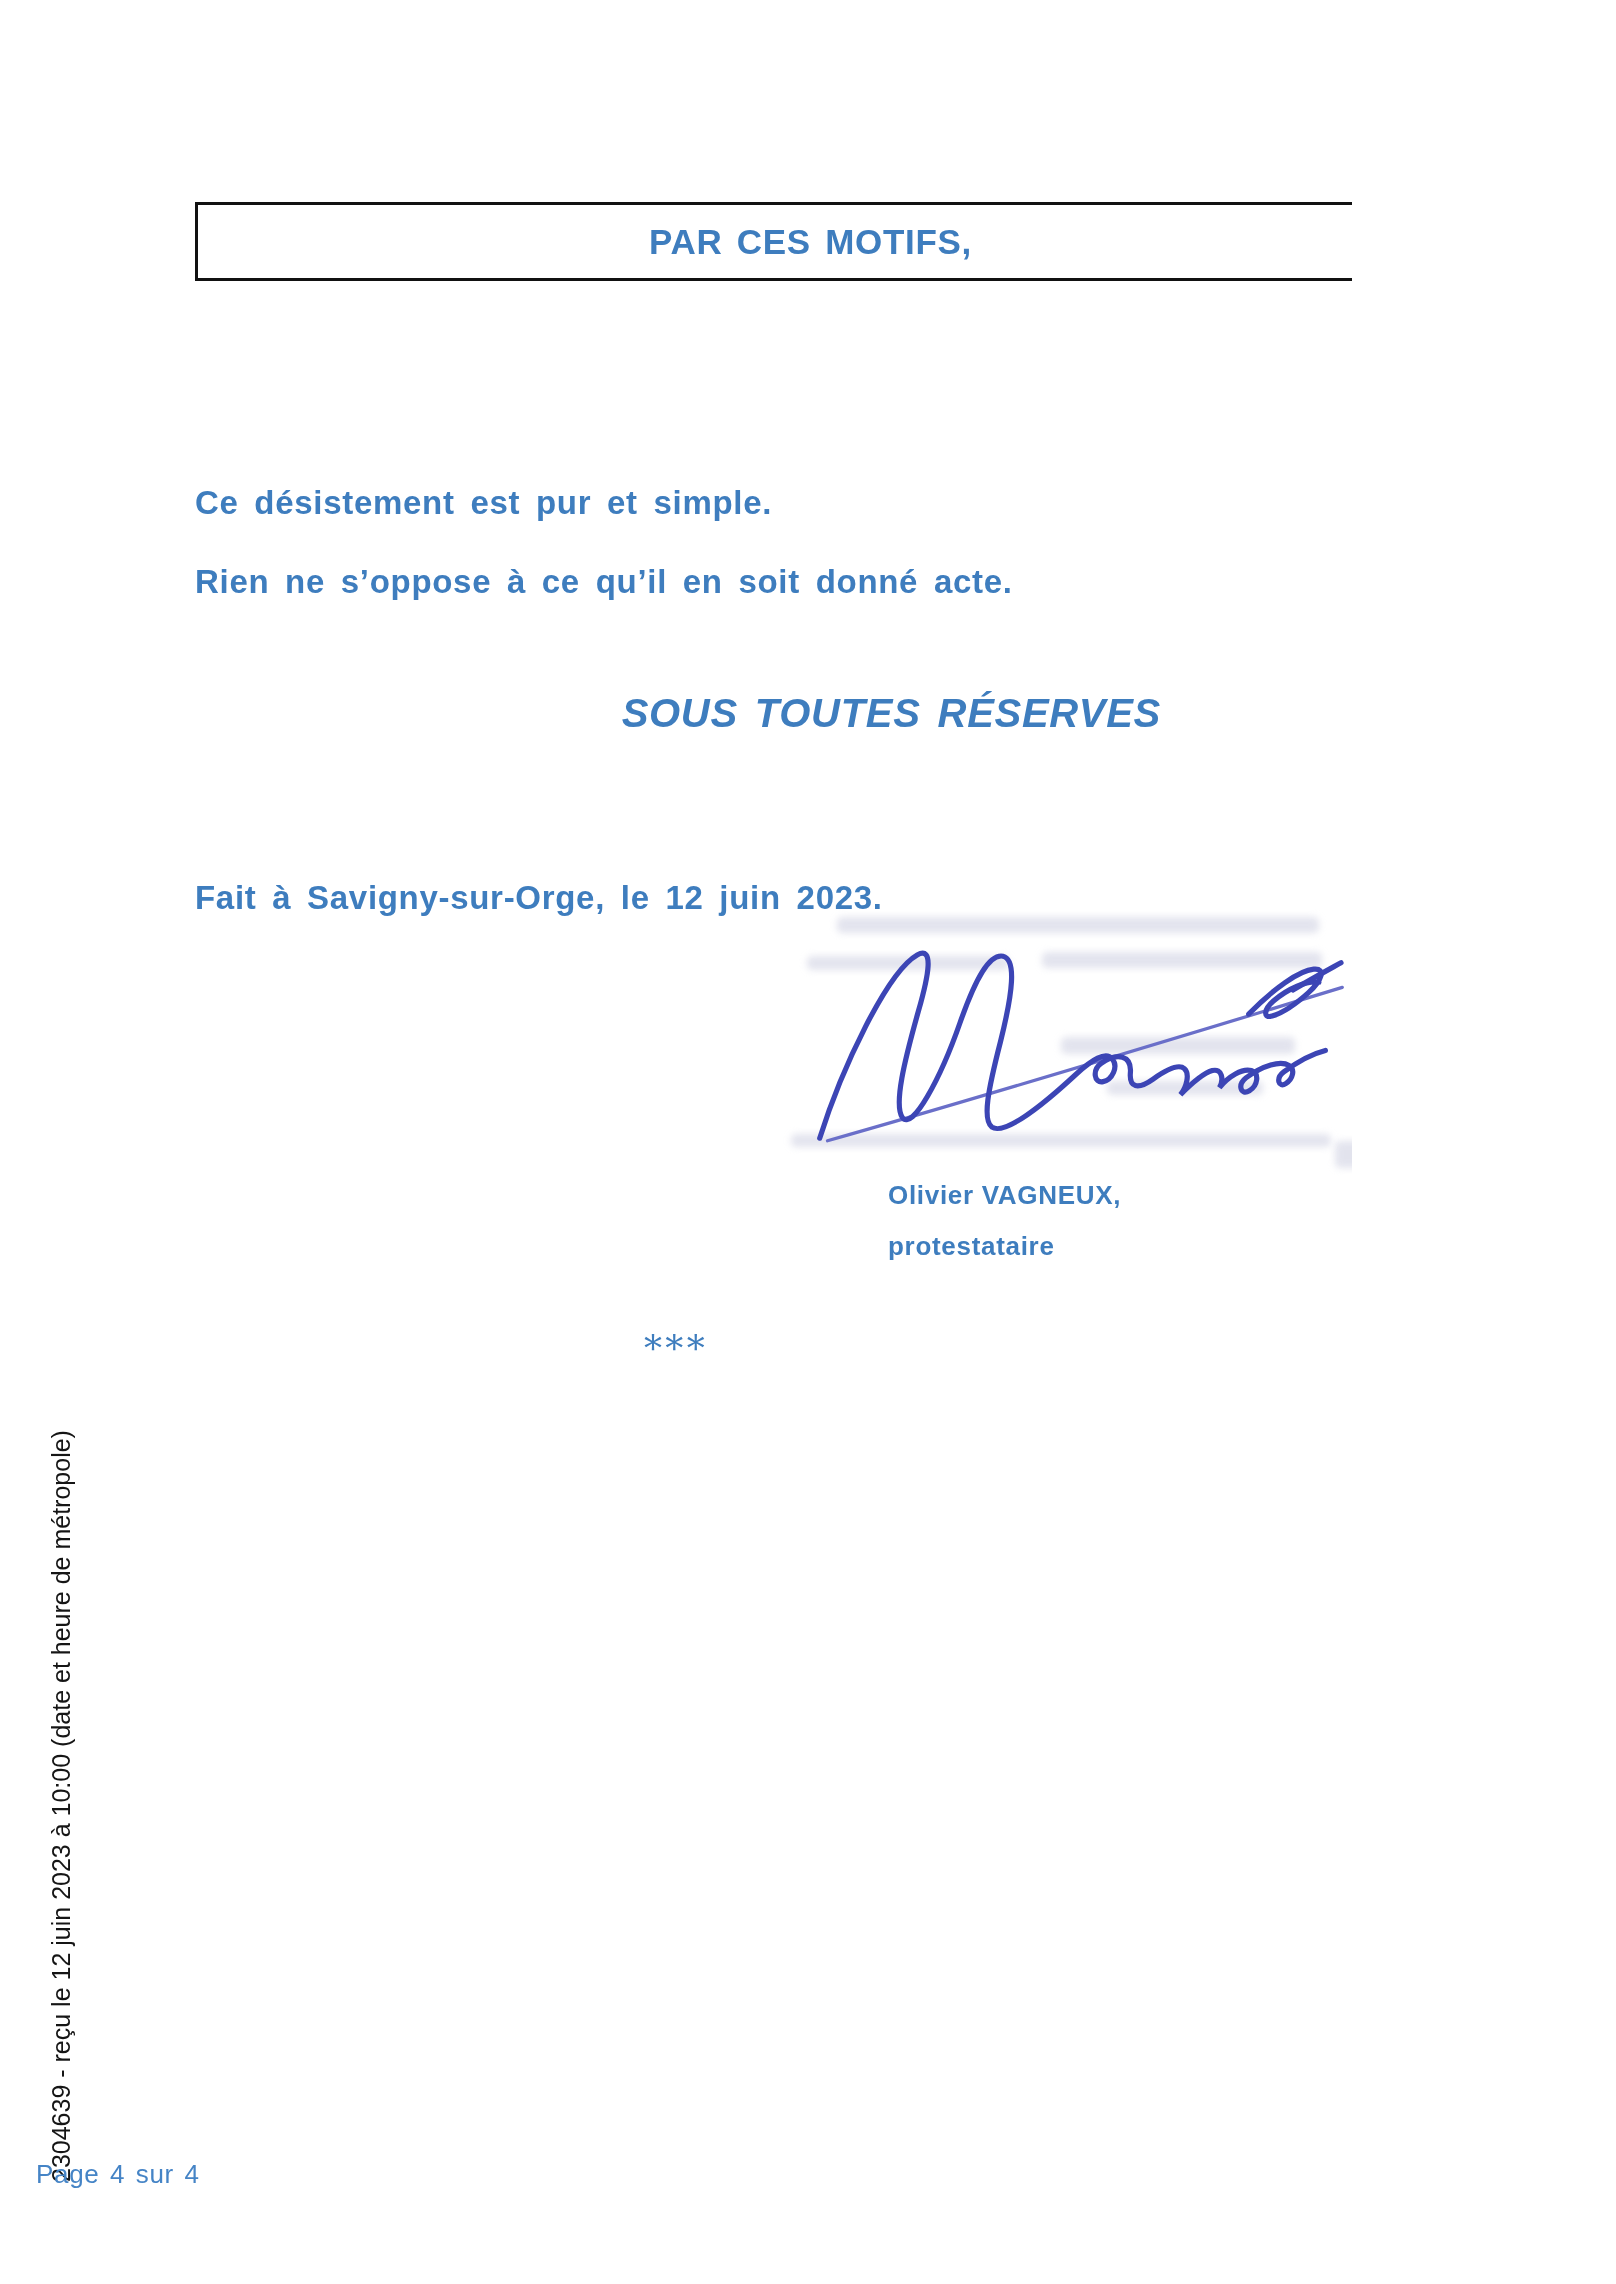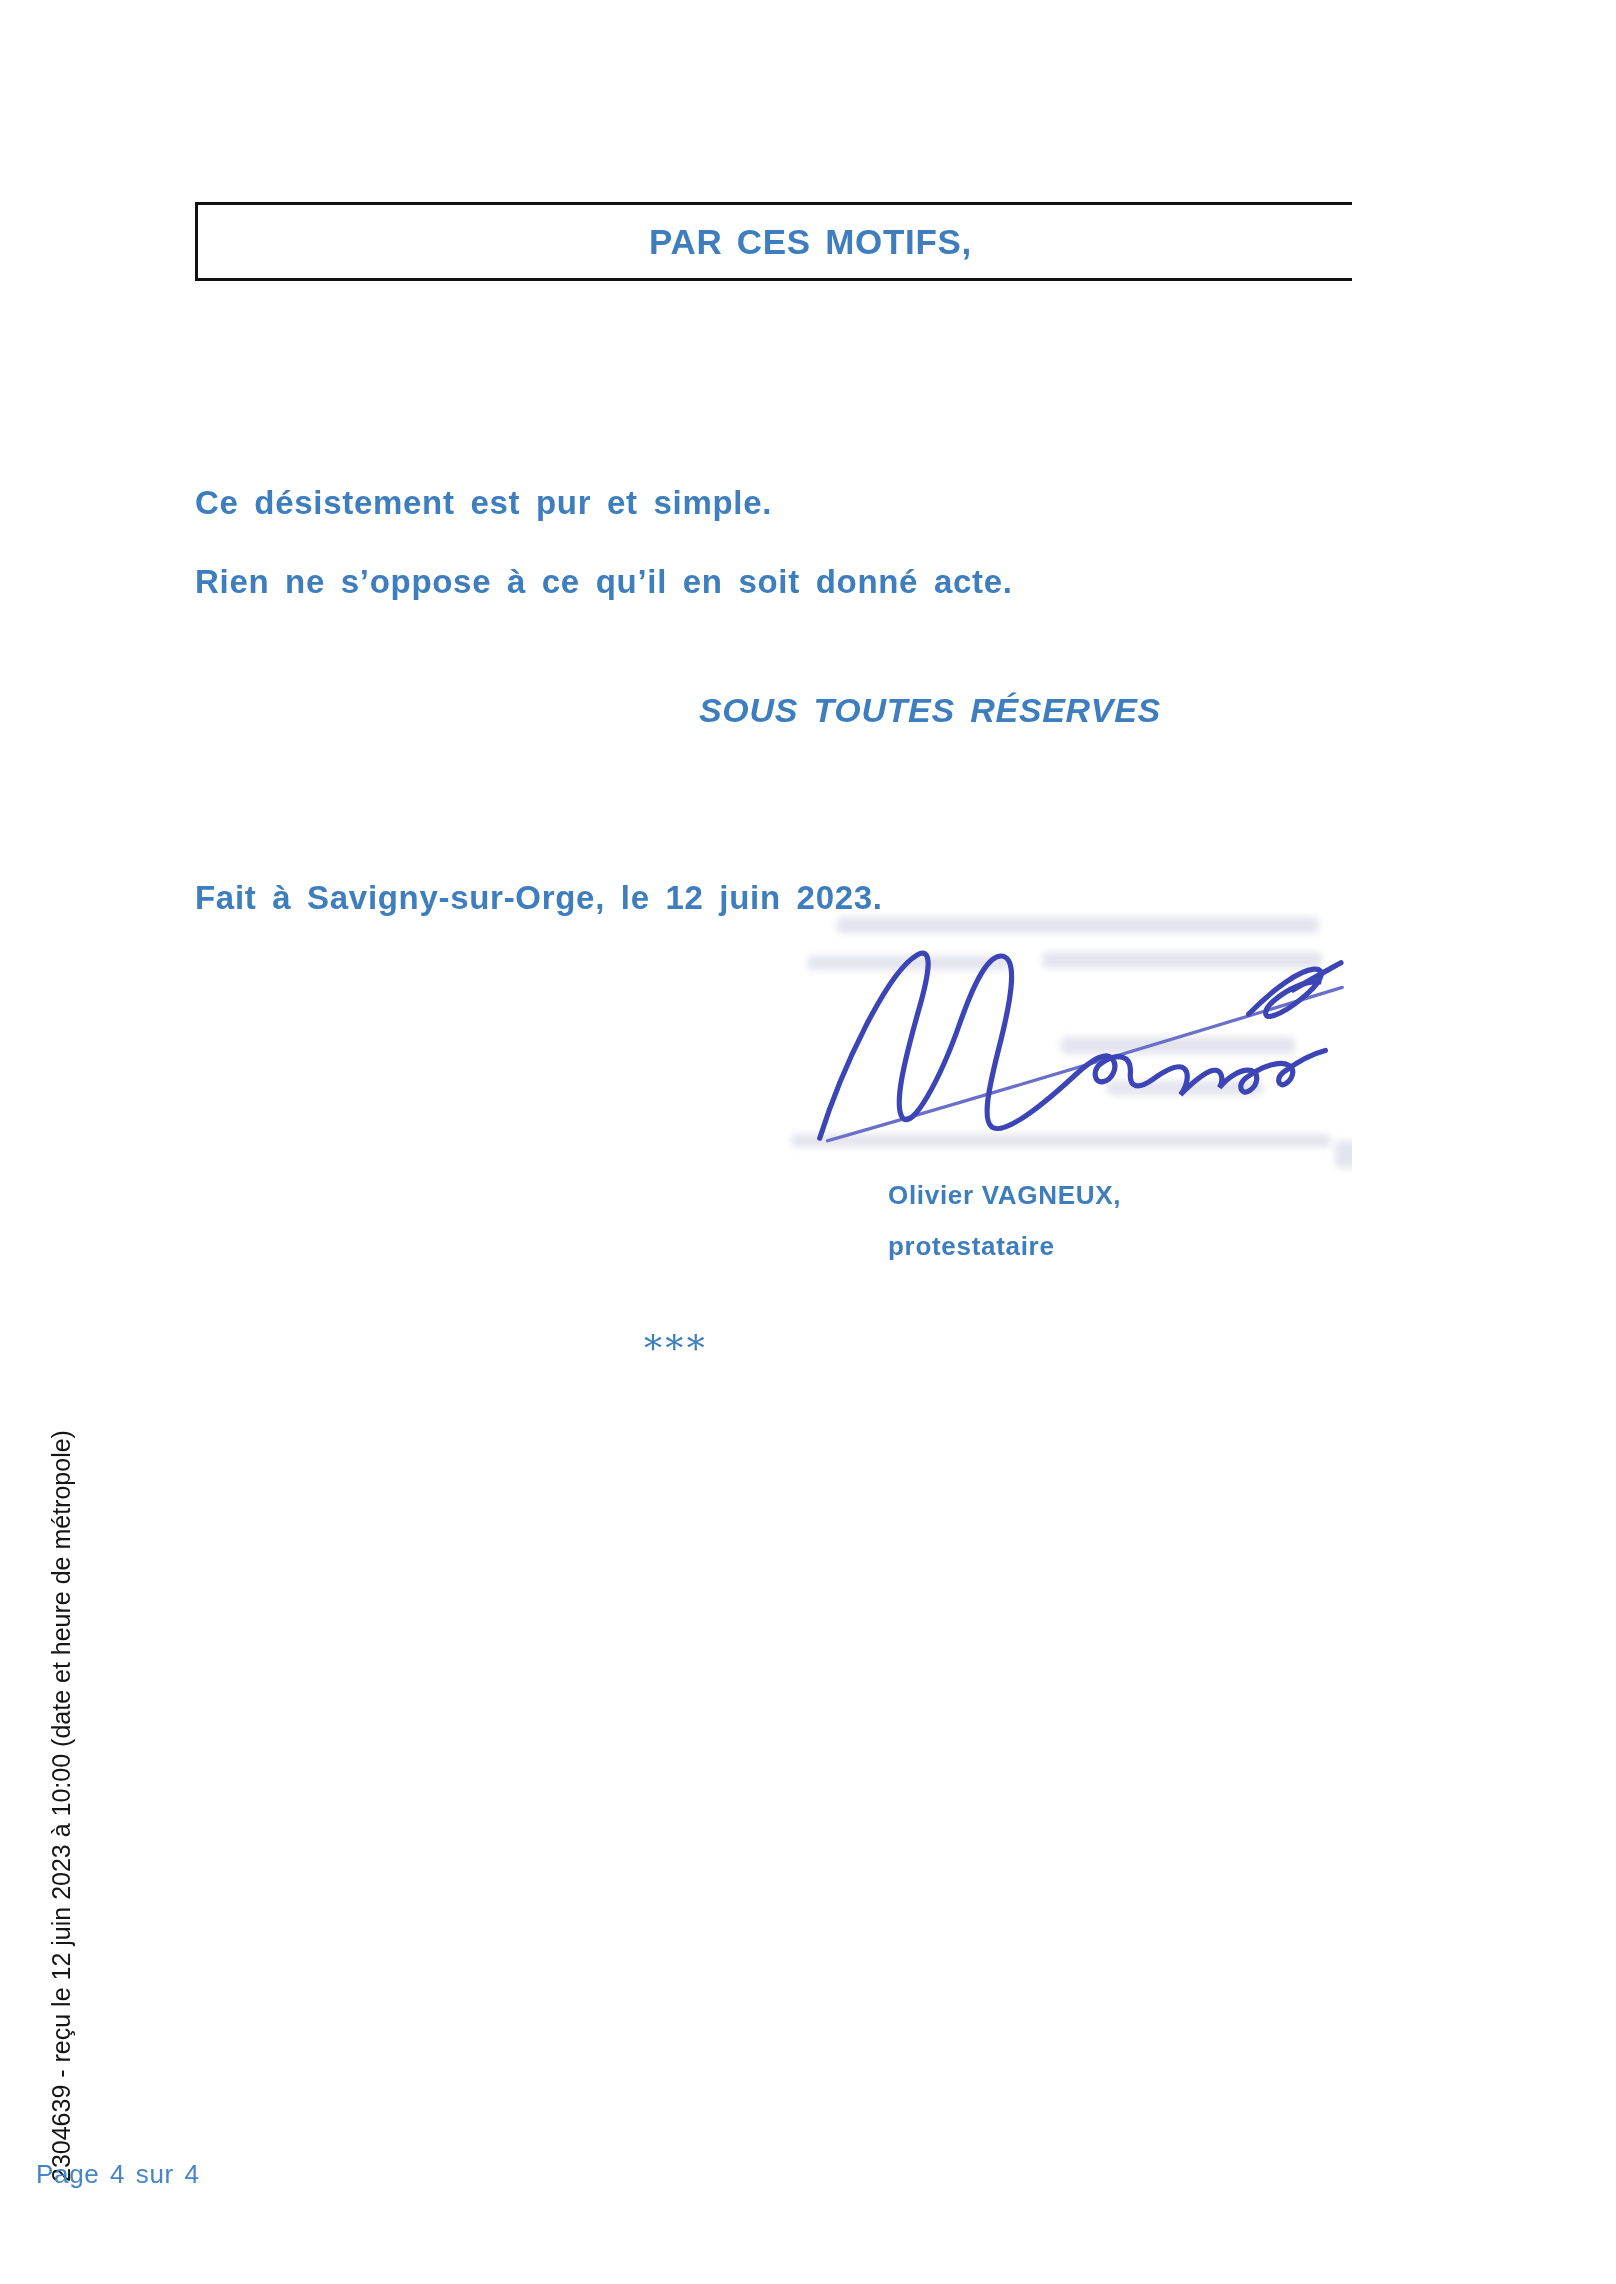--- a/index.html
+++ b/index.html
@@ -44,21 +44,21 @@
   .para-1 { top: 383px; }
   .para-2 { top: 473px; margin-top: 11px; }
   .para-3 { top: 563px; }
 
   .reserves {
     position: absolute;
     right: 191px; top: 691px;
     color: #3E7DBE;
     font-weight: bold;
     font-style: italic;
-    font-size: 34px;
+    font-size: 40px;
     letter-spacing: 0.7px;
     word-spacing: 5.2px;
     white-space: nowrap;
   }
 
   .dateline {
     position: absolute;
     left: 195px; top: 879px;
     color: #3E7DBE;
     font-weight: bold;

